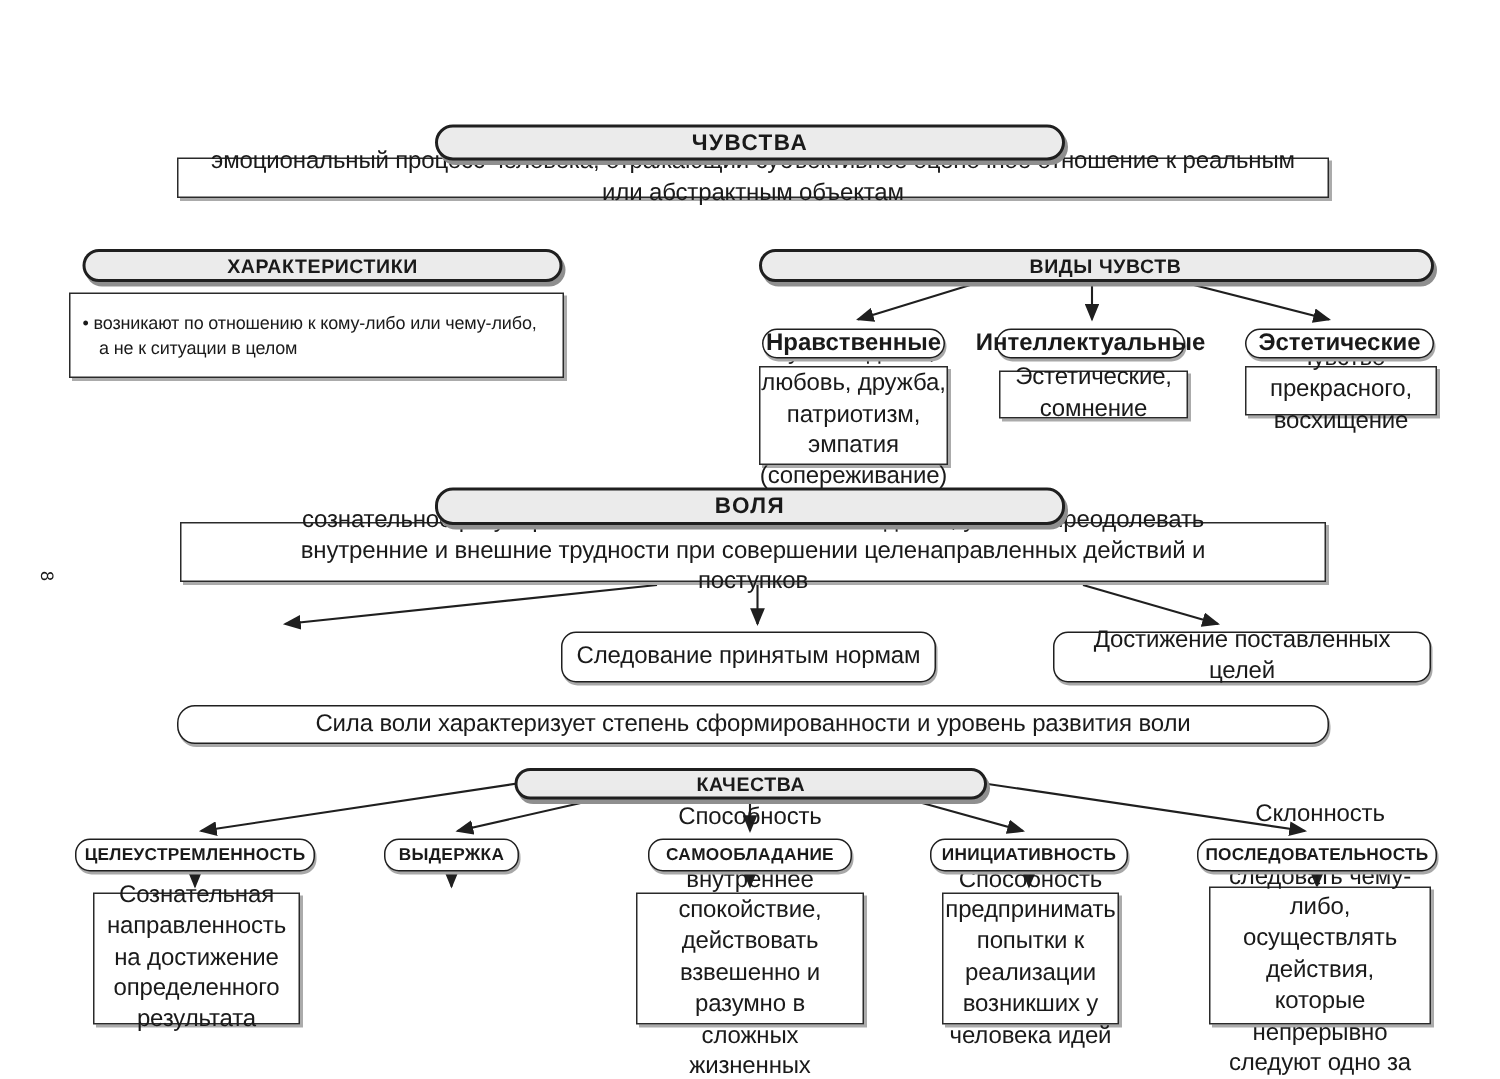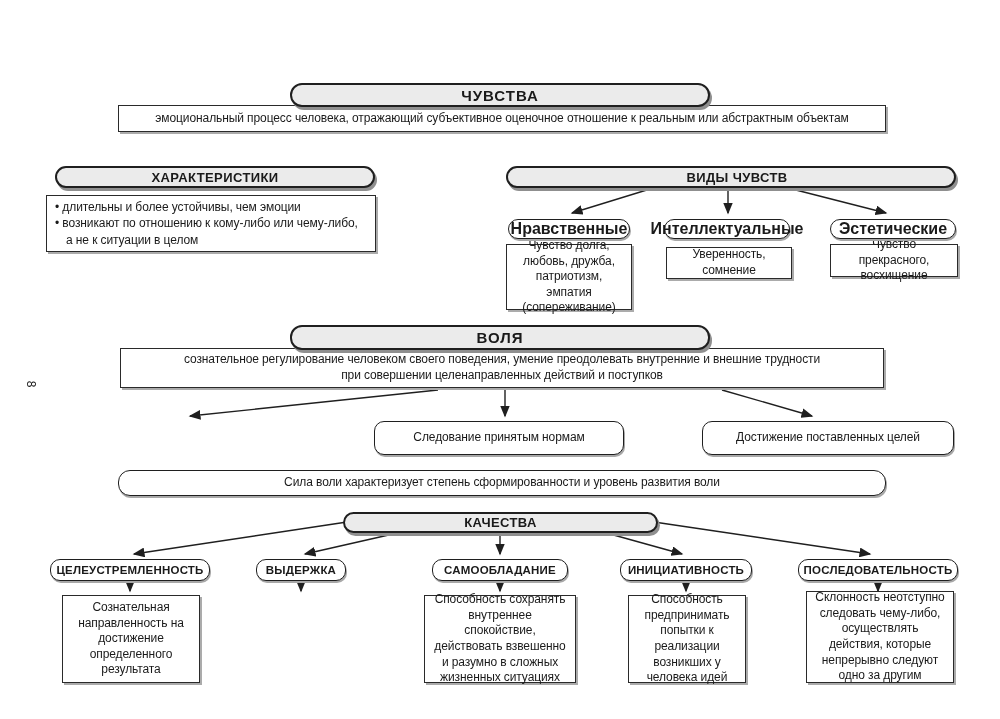--- a/index.html
+++ b/index.html
@@ -11,21 +11,21 @@
     text-align:center;box-sizing:border-box;background:#fff;}
   .gray-pill{background:#ebebeb;border:2px solid #1f1f1f;border-radius:12px;
     box-shadow:2px 3px 0 #8f8f8f;font-weight:bold;z-index:3;}
   .white-pill{background:#fff;border:1.7px solid #1f1f1f;border-radius:10px;
     box-shadow:1px 2px 0 #a8a8a8;z-index:2;}
   .rect{background:#fff;border:1.4px solid #2a2a2a;box-shadow:2px 2px 0 #ababab;z-index:1;}
   .t-big{font-size:15px;letter-spacing:1px;}
   .t-section{font-size:13px;letter-spacing:.4px;}
   .t-sub{font-size:16px;font-weight:bold;}
   .t-head{font-size:11.5px;font-weight:bold;letter-spacing:.2px;}
-  .t-body{font-size:12px;line-height:1.3;letter-spacing:-0.1px;}
+  .t-body{font-size:16px;line-height:1.3;letter-spacing:-0.1px;}
   .pad{padding:4px 8px;}
   .list{flex-direction:column;align-items:flex-start;justify-content:center;text-align:left;}
   .bullet{padding-left:11px;text-indent:-11px;font-size:12px;line-height:1.38;letter-spacing:-0.1px;}
   .bullet::before{content:"• ";}
   .page-num{position:absolute;left:28px;top:362px;font-size:12px;transform:rotate(90deg);z-index:4;}
   svg.arrows{position:absolute;left:0;top:0;z-index:0;}
   svg.arrows line{stroke:#1f1f1f;stroke-width:1.4;}
 </style>
 </head>
 <body>
@@ -59,32 +59,31 @@
     <line x1="878" y1="567" x2="878" y2="576" marker-end="url(#ah)"></line>
   </svg>
 
   <div class="page-num">8</div>
 
   <div class="box gray-pill t-big" style="left:290px;top:68px;width:420px;height:24px;">ЧУВСТВА</div>
   <div class="box rect t-body pad" style="left:118px;top:90px;width:768px;height:27px;">эмоциональный процесс человека, отражающий субъективное оценочное отношение к реальным или абстрактным объектам</div>
 
   <div class="box gray-pill t-section" style="left:55px;top:151px;width:320px;height:22px;">ХАРАКТЕРИСТИКИ</div>
   <div class="box rect list pad" style="left:46px;top:180px;width:330px;height:57px;">
-    <div class="bullet">длительны и более устойчивы, чем эмоции</div>
     <div class="bullet">возникают по отношению к кому-либо или чему-либо, а не к ситуации в целом</div>
   </div>
 
   <div class="box gray-pill t-section" style="left:506px;top:151px;width:450px;height:22px;padding-left:12px;">ВИДЫ ЧУВСТВ</div>
 
   <div class="box white-pill t-sub" style="left:508px;top:204px;width:122px;height:20px;">Нравственные</div>
   <div class="box white-pill t-sub" style="left:664px;top:204px;width:126px;height:20px;">Интеллектуальные</div>
   <div class="box white-pill t-sub" style="left:830px;top:204px;width:126px;height:20px;">Эстетические</div>
 
   <div class="box rect t-body pad" style="left:506px;top:229px;width:126px;height:66px;">Чувство долга, любовь, дружба, патриотизм, эмпатия (сопереживание)</div>
-  <div class="box rect t-body pad" style="left:666px;top:232px;width:126px;height:32px;">Уверенность, сомнение</div>
+  <div class="box rect t-body pad" style="left:666px;top:232px;width:126px;height:32px;">Эстетические, сомнение</div>
   <div class="box rect t-body pad" style="left:830px;top:229px;width:128px;height:33px;">Чувство прекрасного, восхищение</div>
 
   <div class="box gray-pill t-big" style="left:290px;top:310px;width:420px;height:25px;">ВОЛЯ</div>
   <div class="box rect t-body" style="left:120px;top:333px;width:764px;height:40px;">
     <span style="max-width:640px;display:inline-block;">сознательное регулирование человеком своего поведения, умение преодолевать внутренние и внешние трудности при совершении целенаправленных действий и поступков</span>
   </div>
 
   <div class="box white-pill t-body pad" style="left:374px;top:406px;width:250px;height:34px;">Следование принятым нормам</div>
   <div class="box white-pill t-body" style="left:118px;top:455px;width:768px;height:26px;border-radius:12px;">Сила воли характеризует степень сформированности и уровень развития воли</div>
 

